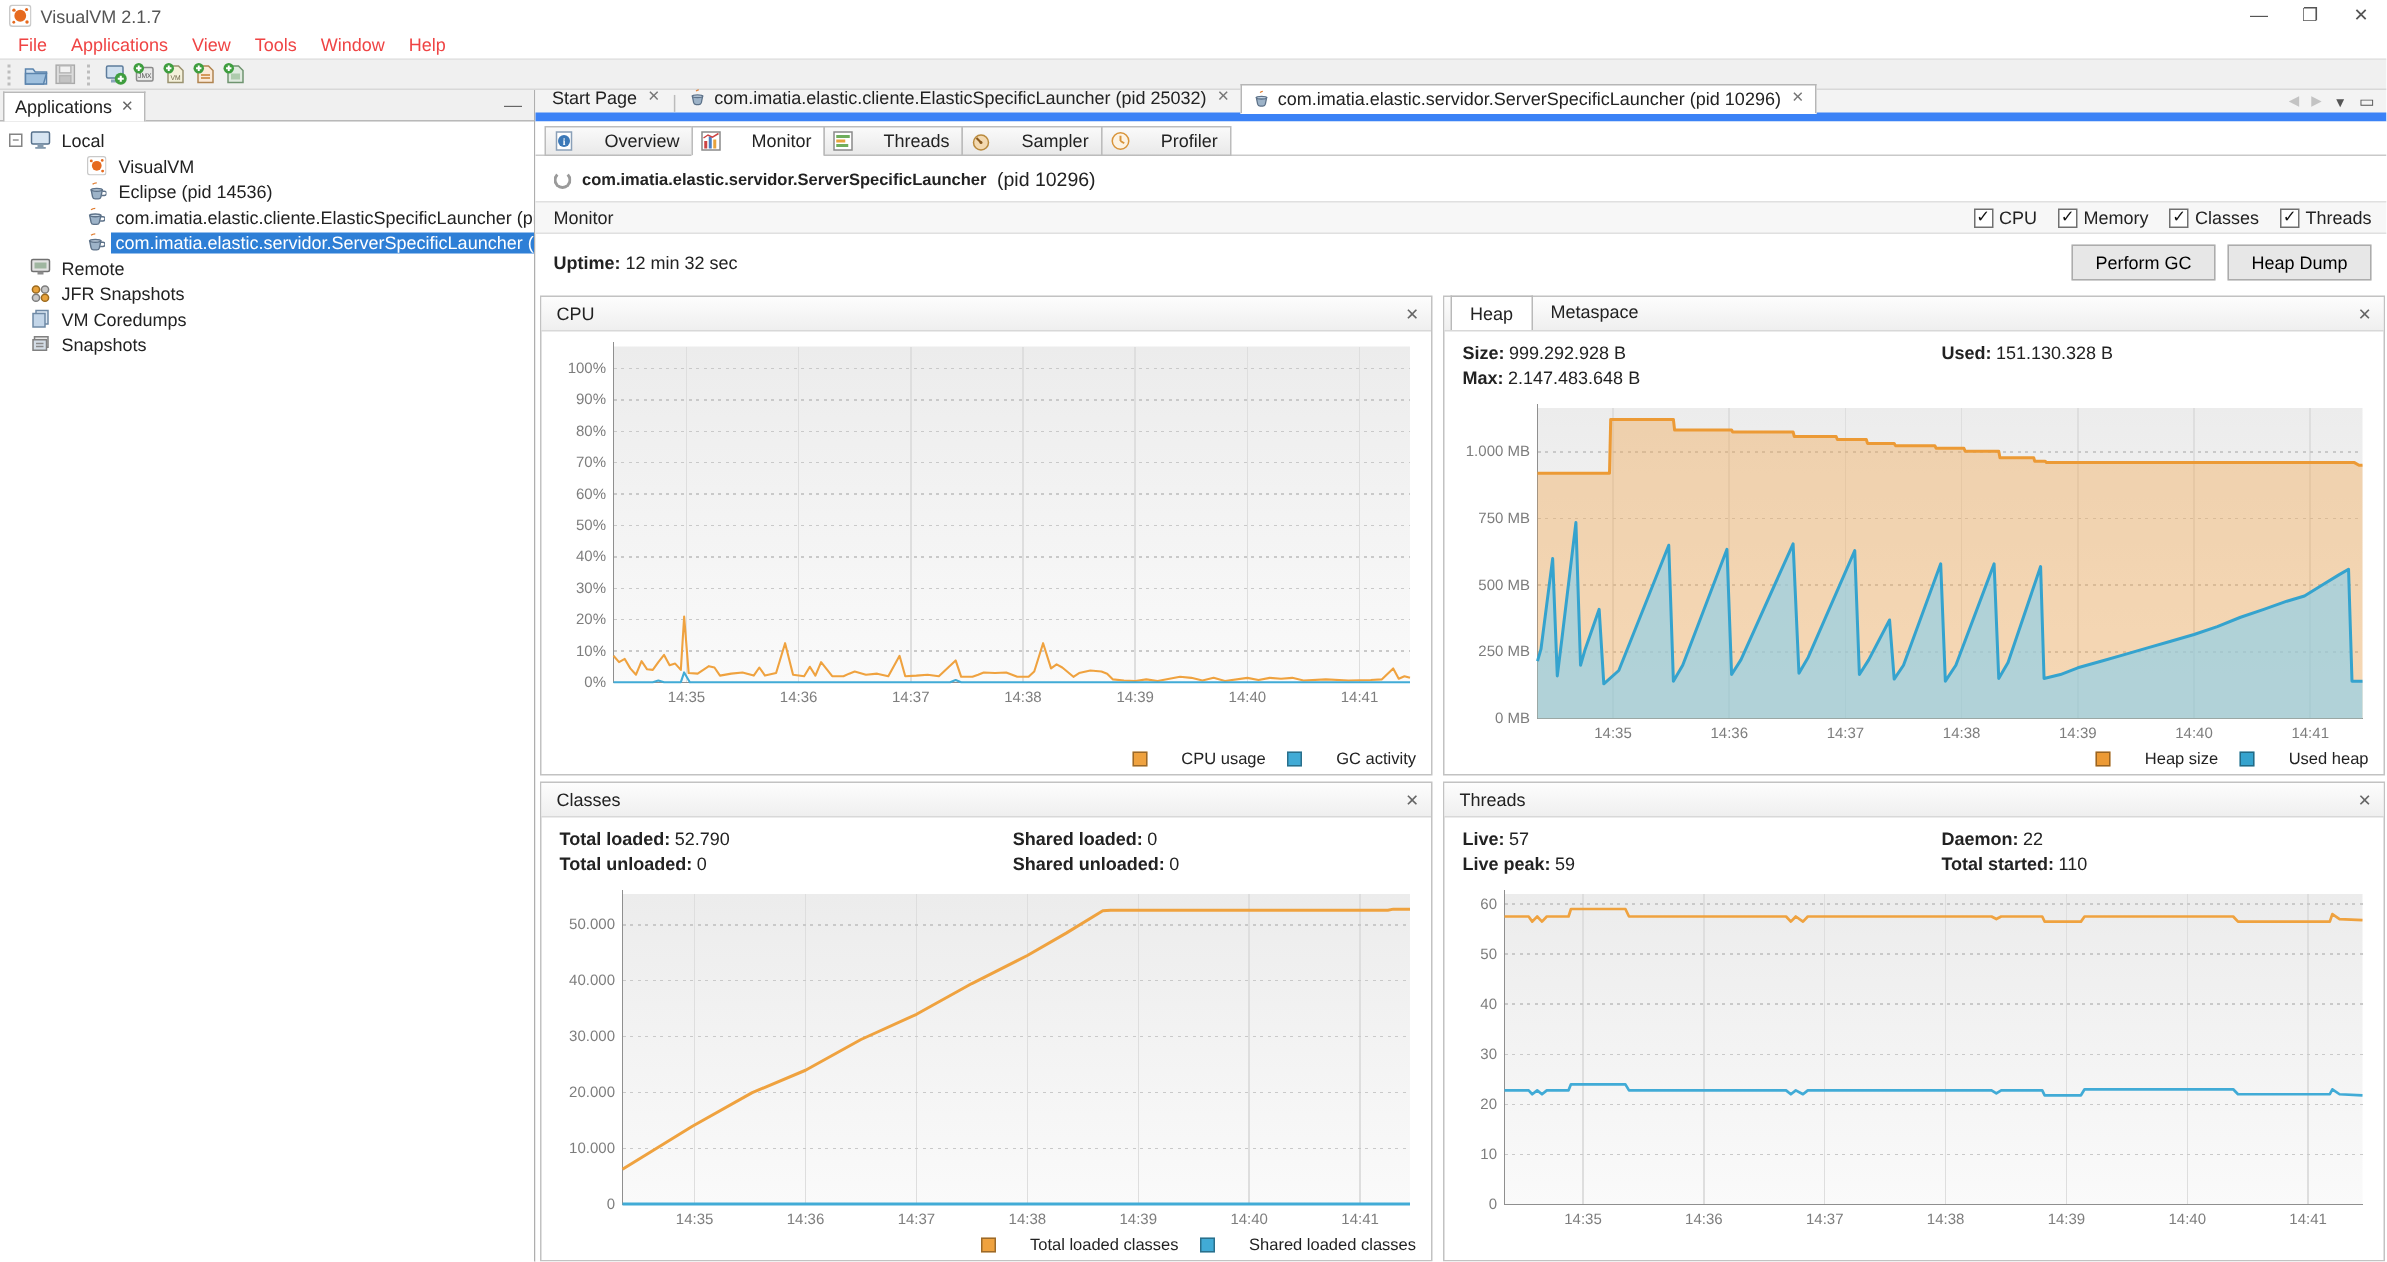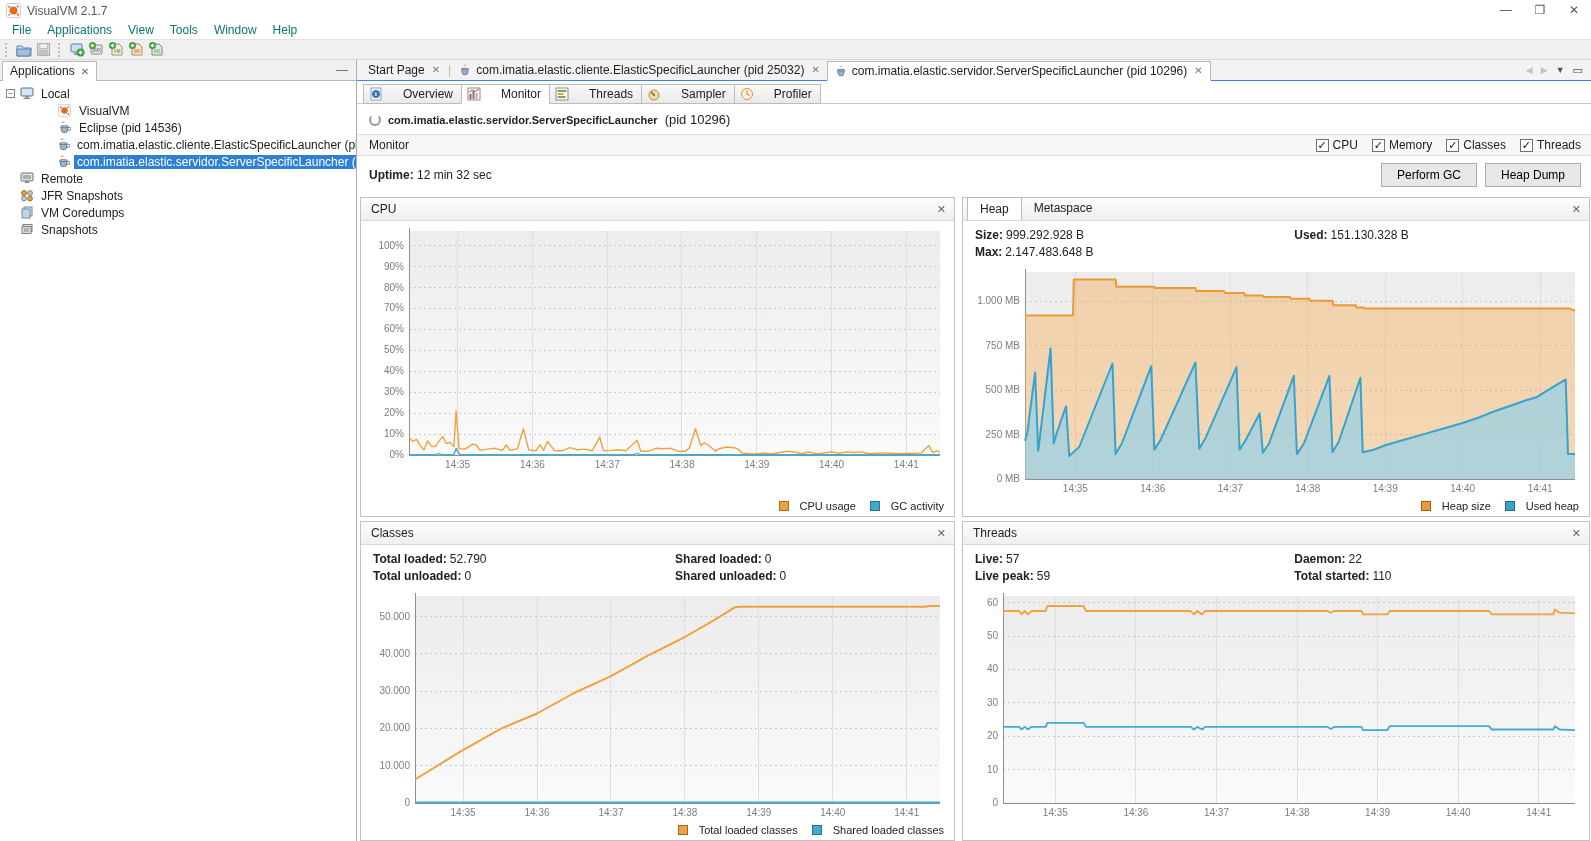--- a/index.html
+++ b/index.html
@@ -7,21 +7,21 @@
     font-family:"Liberation Sans","DejaVu Sans",sans-serif; font-size:12px; color:#222; }
 
   
   .titlebar { height:21px; display:flex; align-items:center; background:#fff; padding-left:6px; }
   .titlebar .appicon { width:15px; height:15px; margin-right:6px; }
   .titlebar .title { color:#555; font-size:12px; flex:1; }
   .winbtn { width:34px; height:21px; text-align:center; line-height:21px; color:#555; font-size:12px; cursor:default; }
 
   
   .menubar { height:18px; display:flex; background:#fff; padding-left:4px; align-items:center; }
-  .menu-item { padding:1px 8px; color:#0f766e; }
+  .menu-item { padding:1px 8px; color:#ef4444; }
 
   
   .toolbar { height:21px; background:#f0f0f0; border-top:1px solid #e2e2e2; border-bottom:1px solid #d8d8d8;
     display:flex; align-items:center; padding-left:2px; gap:3px; }
   .tb-sep { width:4px; height:14px; border-left:2px dotted #bdbdbd; margin:0 3px; }
   .tb-icon { width:17px; height:17px; display:flex; align-items:center; justify-content:center; }
 
   
   .content { display:flex; height:801px; }
   .sidebar { width:357px; border-right:1px solid #aeaeae; display:flex; flex-direction:column; background:#fff; }
@@ -37,21 +37,21 @@
   .tree-item.selected .lbl { background:#2e7fd6; color:#fff; }
   .expander { width:9px; height:9px; border:1px solid #848484; background:#fff; font-size:8px; line-height:7px;
     text-align:center; color:#444; margin:0 4px 0 6px; }
   .t-icon { width:15px; height:14px; margin-right:4px; display:inline-flex; align-items:center; justify-content:center; }
   .ind1 { padding-left:33px;margin-left:24px; }
   .ind0 { padding-left:6px; }
   .ind0e { padding-left:0; }
 
   
   .main { flex:1; display:flex; flex-direction:column; background:#fff; min-width:0; }
-  .main-tabrow { height:21px; background:#f3f3f3; border-bottom:1px solid #3b82f6; display:flex; align-items:flex-end; padding-left:4px;text-align:center; }
+  .main-tabrow { height:21px; background:#f3f3f3; border-bottom:6px solid #3b82f6; display:flex; align-items:flex-end; padding-left:4px;text-align:center; }
   .mtab { height:20px; line-height:18px; padding:0 7px; display:flex; align-items:center; gap:5px; color:#222; }
   .mtab.active { background:#fff; border:1px solid #b6b6b6; border-bottom:1px solid #fff; margin-bottom:-1px; }
   .mtab .tclose { color:#777; font-size:10px; margin-left:2px; }
   .mtab-sep { color:#bbb; align-self:center; padding:0 1px; }
   .tabrow-controls { margin-left:auto; display:flex; align-items:center; gap:8px; padding-right:8px; align-self:center; color:#555; }
   .tabrow-controls .dis { color:#c3c3c3; }
 
   .subtabrow { padding:3px 0 0 6px; border-bottom:1px solid #c9c9c9; display:flex; background:#fff; }
   .stab { border:1px solid #bcbcbc; background:linear-gradient(#fafafa,#e9e9e9); height:20px; line-height:18px;
     padding:0 8px 0 5px; display:flex; align-items:center; gap:20px; margin-right:-1px; margin-bottom:-1px; }
@@ -87,21 +87,21 @@
   .ptab.active { background:#fff; border:1px solid #b9b9b9; border-bottom:none; }
   .phead .spacer { flex:1; }
 
   .pstats { display:grid; grid-template-columns:52% 48%; padding:7px 0 3px 12px; row-gap:3px; flex:none; }
   .pstats b { margin-right:3px; }
 
   .chart { flex:1; min-height:0; margin:2px 6px 0 4px; position:relative; }
   .chart svg { position:absolute; inset:0; }
 
   .plegend { height:20px; flex:none; display:flex; justify-content:flex-end; align-items:center; gap:14px; padding-right:10px; }
-  .plegend .li { display:flex; align-items:center; gap:11px; font-size:11px; }
+  .plegend .li { display:flex; align-items:center; gap:23px; font-size:11px; }
   .sw { width:10px; height:10px; border:1px solid rgba(0,0,0,.35); }
 </style>
 </head>
 <body>
 
 <div class="titlebar">
   <svg class="appicon" viewBox="0 0 16 16">
     <rect x="0.5" y="0.5" width="15" height="15" rx="2" fill="#fff" stroke="#c9c9c9"></rect>
     <circle cx="8" cy="8" r="4.2" fill="#e66a1f"></circle>
     <circle cx="3.5" cy="4" r="1.2" fill="#e66a1f"></circle>

